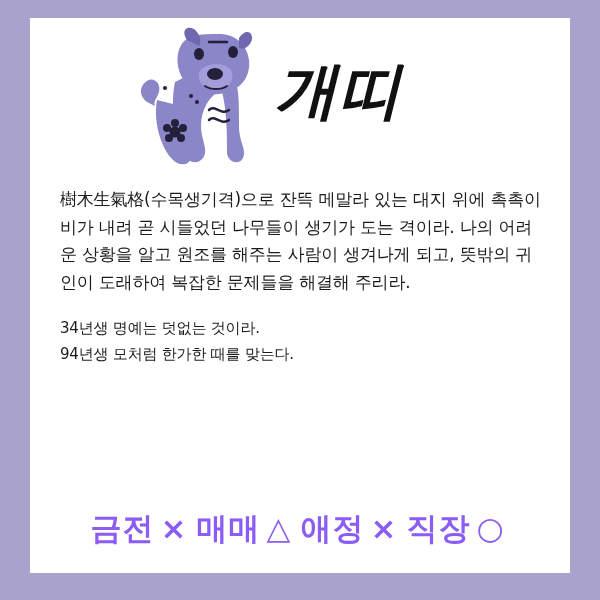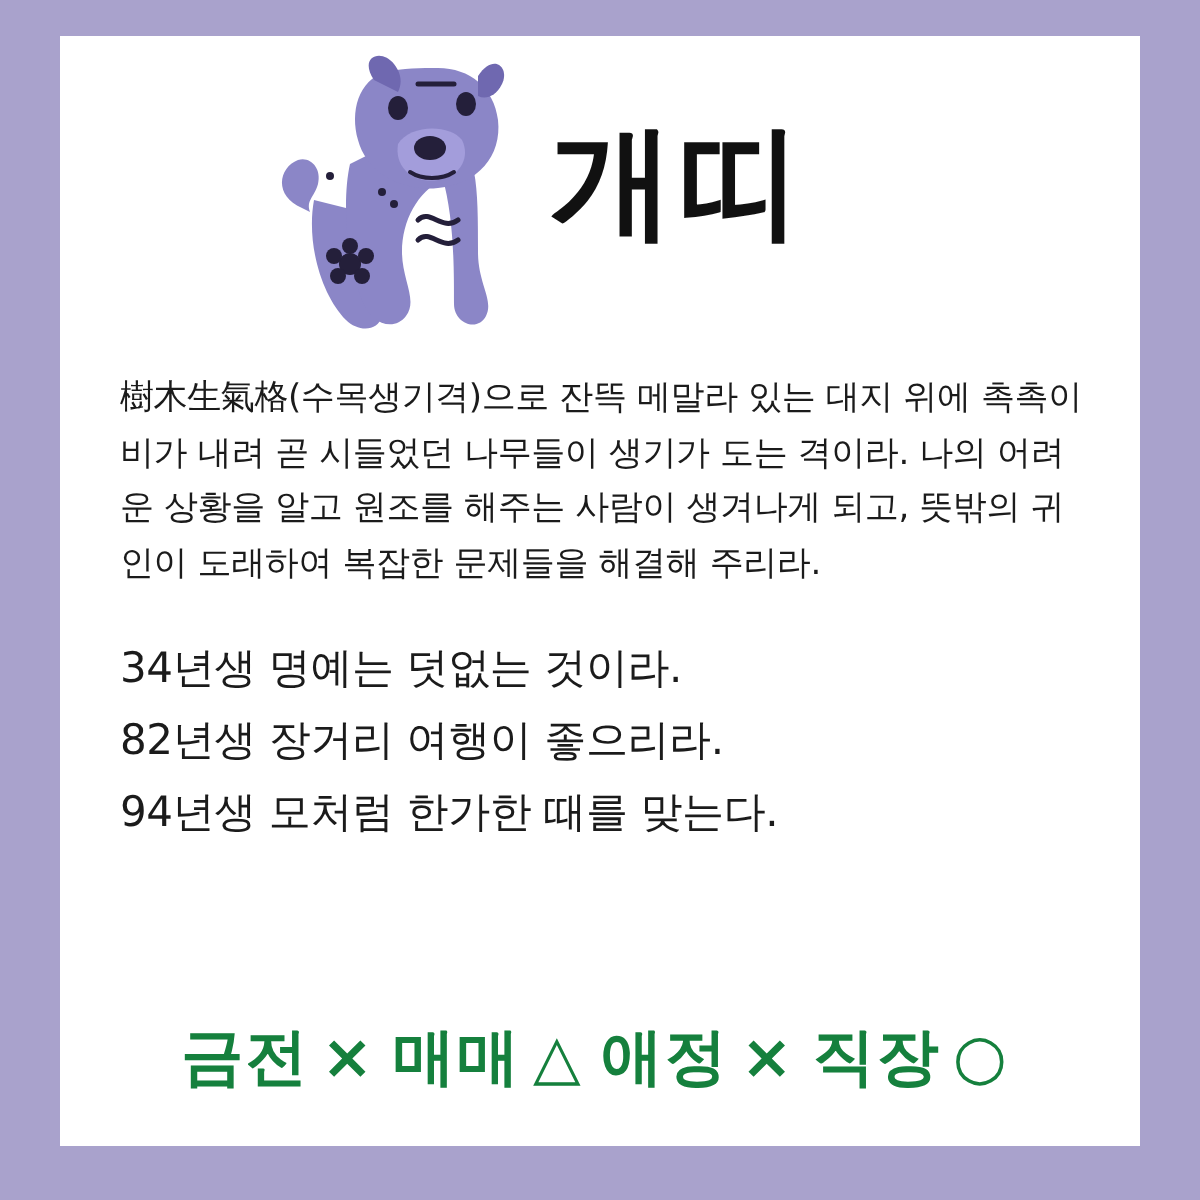--- a/index.html
+++ b/index.html
@@ -19,20 +19,21 @@
     top: 18px;
     width: 540px;
     height: 555px;
     background: #ffffff;
     box-sizing: border-box;
     overflow: hidden;
   }
   .header {
     position: relative;
     height: 155px;
+    font-style: italic;
   }
   .dog-wrap {
     position: absolute;
     left: 105px;
     top: 8px;
     width: 140px;
     height: 148px;
   }
   .title {
     position: absolute;
@@ -56,37 +57,37 @@
     letter-spacing: -0.2px;
   }
   .body-text p {
     margin: 0;
   }
   .years {
     position: absolute;
     left: 30px;
     top: 298px;
     width: 485px;
-    font-size: 21px;
+    font-size: 15px;
     line-height: 1.72;
     color: #1b1b1b;
     letter-spacing: -0.2px;
   }
   .years .yline {
     white-space: nowrap;
   }
   .footer {
     position: absolute;
     left: 0;
     top: 490px;
     width: 540px;
     text-align: center;
     font-size: 31px;
     font-weight: bold;
-    color: #15803d;
+    color: #8b5cf6;
     letter-spacing: 1px;
   }
   .footer .fg {
     display: inline-block;
     margin: 0 2px;
   }
   .footer .mark {
     display: inline-block;
     margin: 0 7px 0 4px;
     font-weight: bold;
@@ -145,21 +146,20 @@
 
     <div class="title">개띠</div>
   </div>
 
   <div class="body-text">
     <p>樹木生氣格(수목생기격)으로 잔뜩 메말라 있는 대지 위에 촉촉이 비가 내려 곧 시들었던 나무들이 생기가 도는 격이라. 나의 어려운 상황을 알고 원조를 해주는 사람이 생겨나게 되고, 뜻밖의 귀인이 도래하여 복잡한 문제들을 해결해 주리라.</p>
   </div>
 
   <div class="years">
     <div class="yline">34년생 명예는 덧없는 것이라.</div>
-    <div class="yline">82년생 장거리 여행이 좋으리라.</div>
     <div class="yline">94년생 모처럼 한가한 때를 맞는다.</div>
   </div>
 
   <div class="footer">
     <span class="fg">금전</span><span class="mark">×</span><span class="fg">매매</span><span class="mark">△</span><span class="fg">애정</span><span class="mark">×</span><span class="fg">직장</span><span class="mark">○</span>
   </div>
 
 </div>
 
 </body></html>

